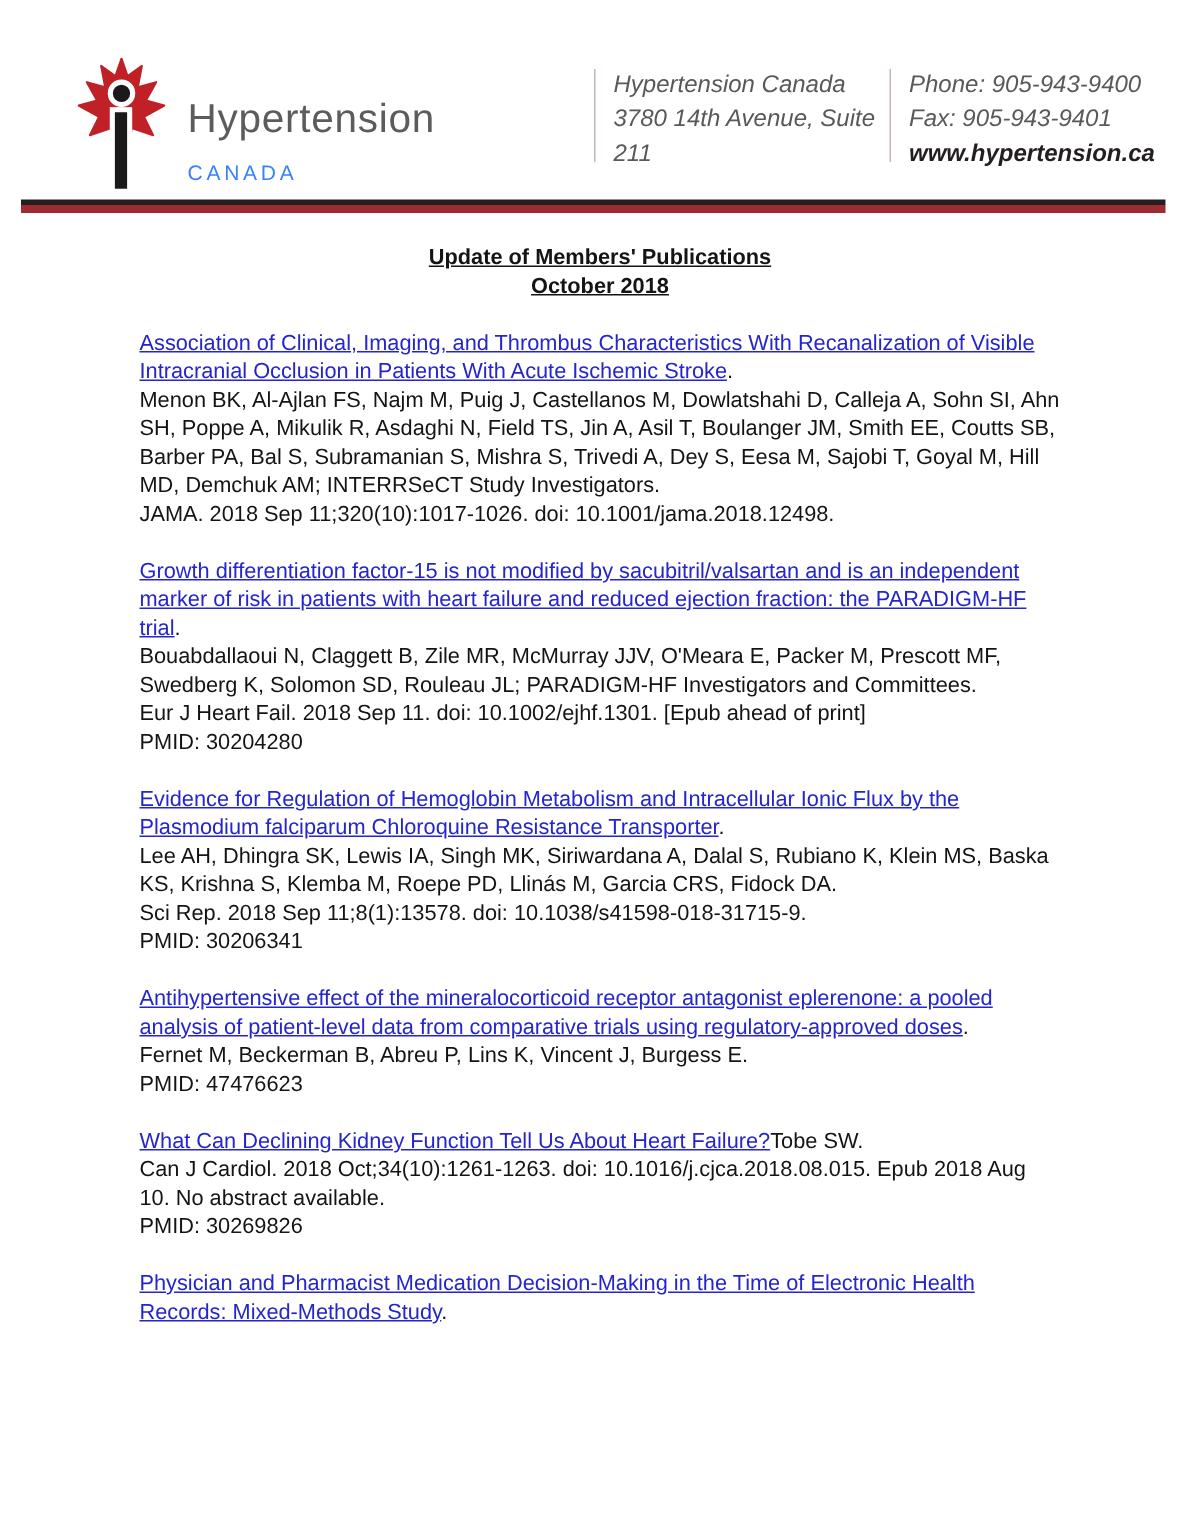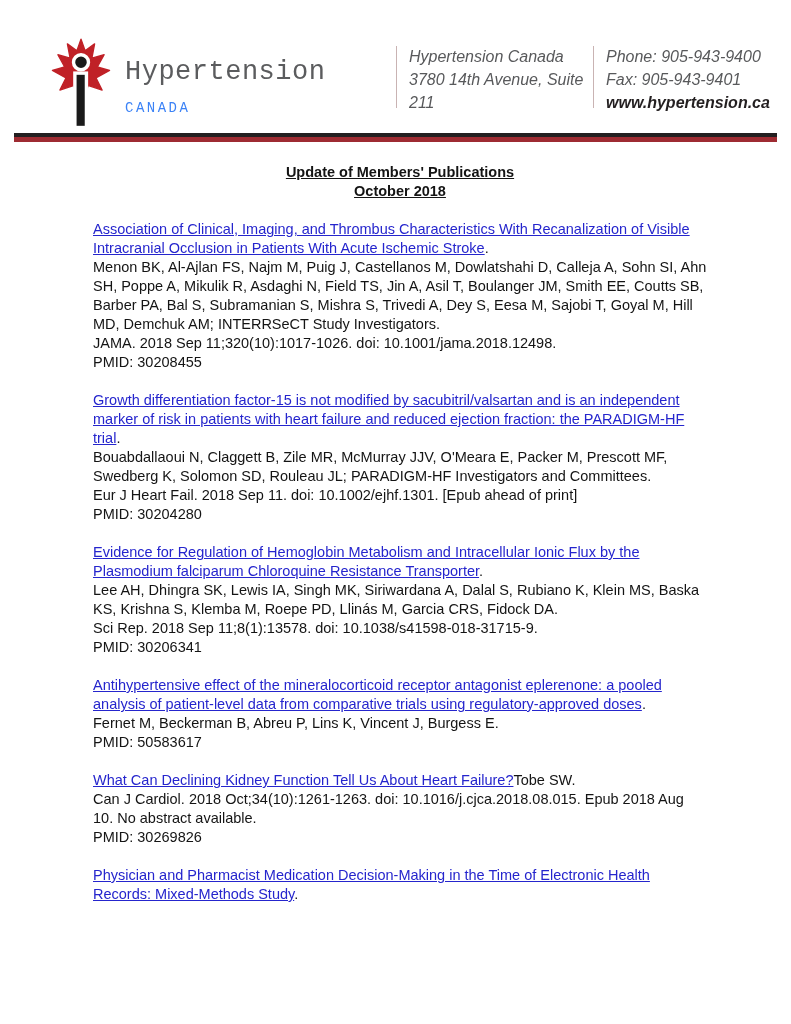--- a/index.html
+++ b/index.html
@@ -12,21 +12,21 @@
     overflow:hidden;
   }
 
   
   .header {
     display:flex;
     align-items:flex-start;
     padding:36px 0 0 47px;
     height:133px;
   }
-  .logo-wrap { display:flex; align-items:flex-start; width:349px;font-family:Liberation Mono, monospace; }
+  .logo-wrap { display:flex; align-items:center; width:349px; }
   .leaf-svg { width:68px; height:96px; flex:0 0 auto; }
   .wordmark { margin-left:10px; margin-top:22px; }
   .wordmark-main {
     font-size:27px; color:#5b5c5e; letter-spacing:0.5px; line-height:28px;
   }
   .wordmark-sub {
     font-size:14px; color:#3b82f6; letter-spacing:2.5px; line-height:20px; font-weight:400;margin-top:12px;
   }
   .vdiv { width:1px; background:#c9b3b3; height:62px; margin-top:10px; flex:0 0 auto; }
   .hdr-col { padding-left:12px; margin-top:9px; font-size:16px; line-height:23px; color:#58595b;font-style:italic; }
@@ -104,41 +104,40 @@
 
   <div class="doc-title">
     <div>Update of Members' Publications</div>
     <div>October 2018</div>
   </div>
 
   <div class="pub">
     <div><a class="pub-title">Association of Clinical, Imaging, and Thrombus Characteristics With Recanalization of Visible Intracranial Occlusion in Patients With Acute Ischemic Stroke</a><span class="suffix">.</span></div>
     <div class="pub-text">Menon BK, Al-Ajlan FS, Najm M, Puig J, Castellanos M, Dowlatshahi D, Calleja A, Sohn SI, Ahn SH, Poppe A, Mikulik R, Asdaghi N, Field TS, Jin A, Asil T, Boulanger JM, Smith EE, Coutts SB, Barber PA, Bal S, Subramanian S, Mishra S, Trivedi A, Dey S, Eesa M, Sajobi T, Goyal M, Hill MD, Demchuk AM; INTERRSeCT Study Investigators.</div>
     <div class="pub-text">JAMA. 2018 Sep 11;320(10):1017-1026. doi: 10.1001/jama.2018.12498.</div>
-    <div class="pub-text">PMID: 30208455</div>
   </div>
 
   <div class="pub">
     <div><a class="pub-title">Growth differentiation factor-15 is not modified by sacubitril/valsartan and is an independent marker of risk in patients with heart failure and reduced ejection fraction: the PARADIGM-HF trial</a><span class="suffix">.</span></div>
     <div class="pub-text">Bouabdallaoui N, Claggett B, Zile MR, McMurray JJV, O'Meara E, Packer M, Prescott MF, Swedberg K, Solomon SD, Rouleau JL; PARADIGM-HF Investigators and Committees.</div>
     <div class="pub-text">Eur J Heart Fail. 2018 Sep 11. doi: 10.1002/ejhf.1301. [Epub ahead of print]</div>
     <div class="pub-text">PMID: 30204280</div>
   </div>
 
   <div class="pub">
     <div><a class="pub-title">Evidence for Regulation of Hemoglobin Metabolism and Intracellular Ionic Flux by the Plasmodium falciparum Chloroquine Resistance Transporter</a><span class="suffix">.</span></div>
     <div class="pub-text">Lee AH, Dhingra SK, Lewis IA, Singh MK, Siriwardana A, Dalal S, Rubiano K, Klein MS, Baska KS, Krishna S, Klemba M, Roepe PD, Llinás M, Garcia CRS, Fidock DA.</div>
     <div class="pub-text">Sci Rep. 2018 Sep 11;8(1):13578. doi: 10.1038/s41598-018-31715-9.</div>
     <div class="pub-text">PMID: 30206341</div>
   </div>
 
   <div class="pub">
     <div><a class="pub-title">Antihypertensive effect of the mineralocorticoid receptor antagonist eplerenone: a pooled analysis of patient-level data from comparative trials using regulatory-approved doses</a><span class="suffix">.</span></div>
     <div class="pub-text">Fernet M, Beckerman B, Abreu P, Lins K, Vincent J, Burgess E.</div>
-    <div class="pub-text">PMID: 50583617</div>
+    <div class="pub-text">PMID: 47476623</div>
   </div>
 
   <div class="pub">
     <div><a class="pub-title">What Can Declining Kidney Function Tell Us About Heart Failure?</a><span class="suffix"></span><span class="inline-authors">Tobe SW.</span></div>
     <div class="pub-text">Can J Cardiol. 2018 Oct;34(10):1261-1263. doi: 10.1016/j.cjca.2018.08.015. Epub 2018 Aug 10. No abstract available.</div>
     <div class="pub-text">PMID: 30269826</div>
   </div>
 
   <div class="pub">
     <div><a class="pub-title">Physician and Pharmacist Medication Decision-Making in the Time of Electronic Health Records: Mixed-Methods Study</a><span class="suffix">.</span></div>

